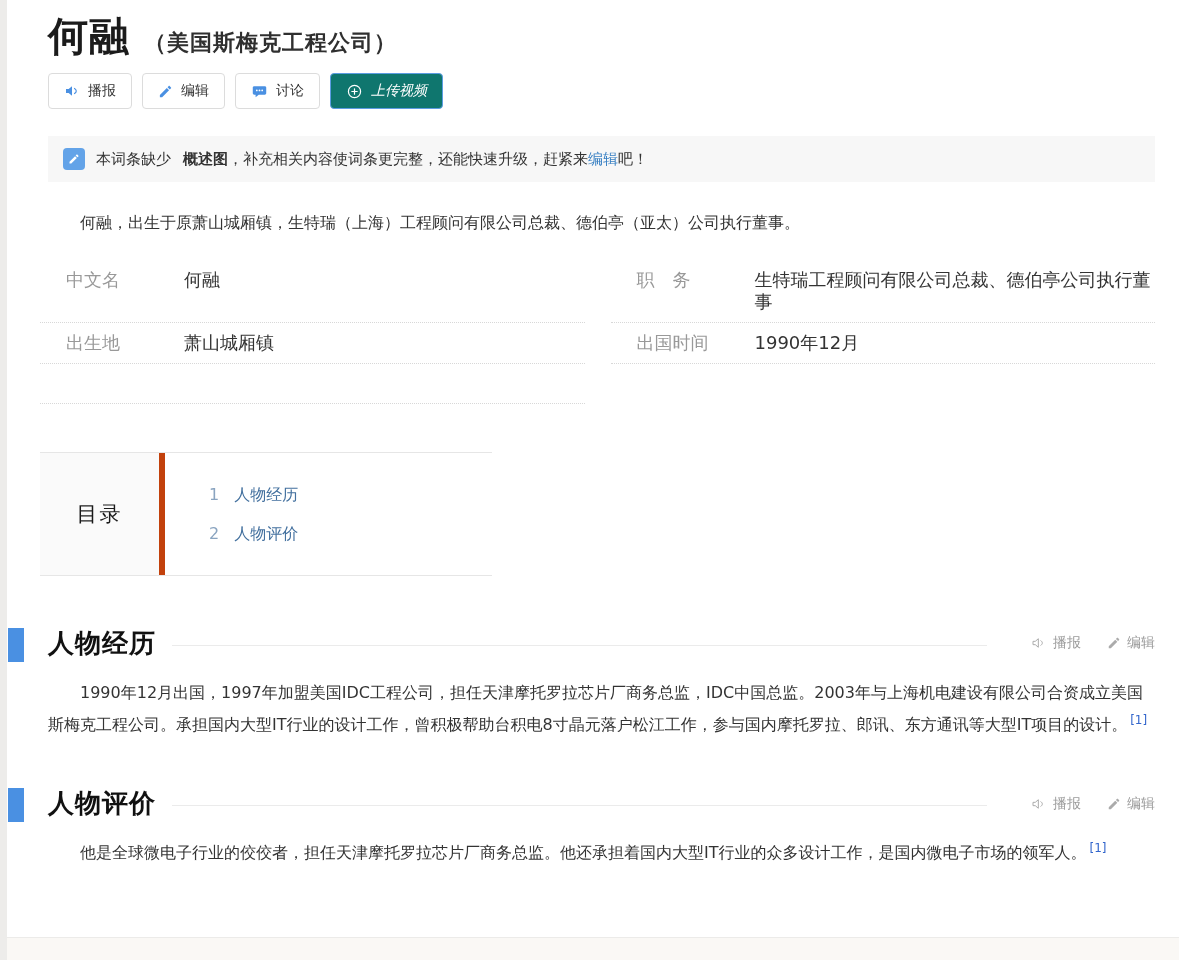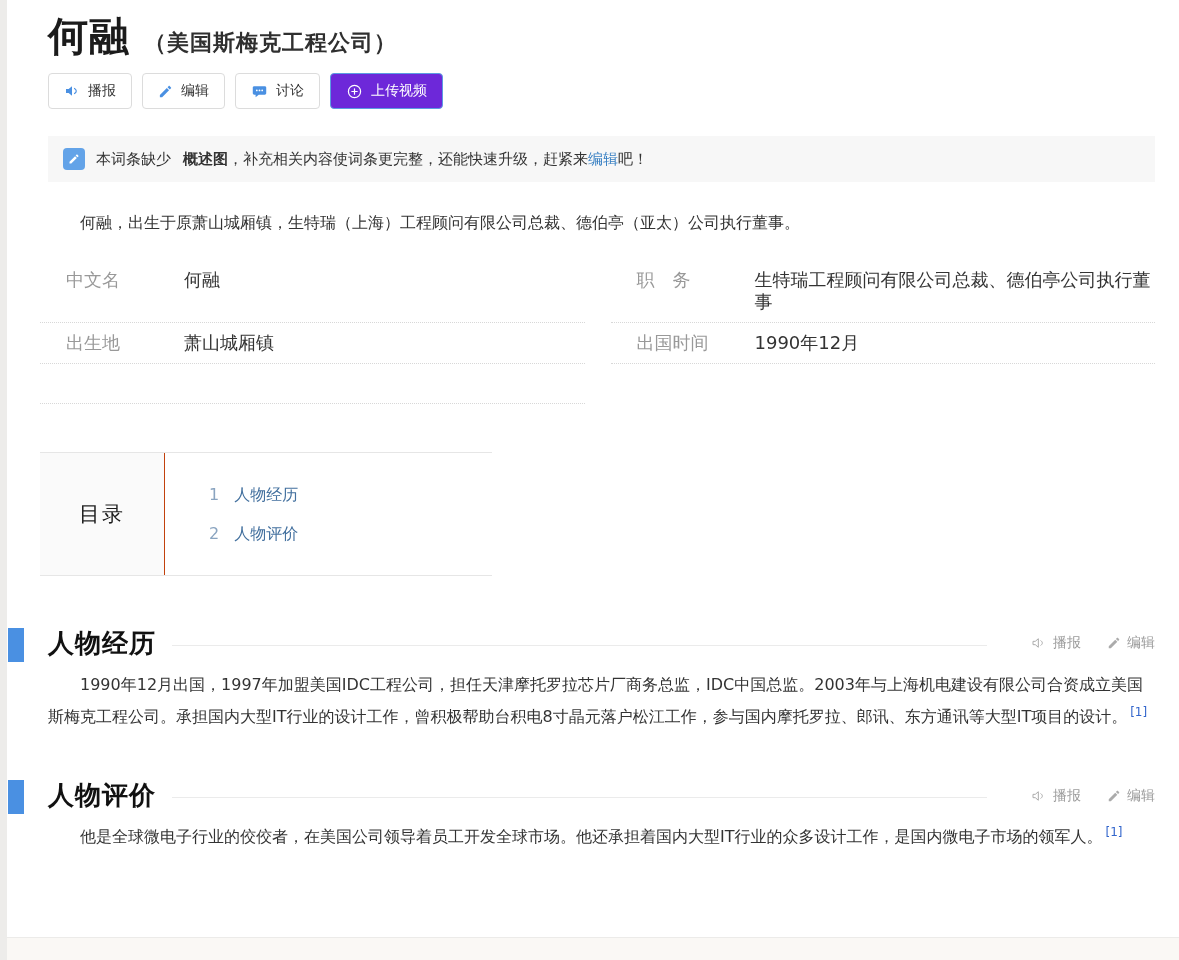--- a/index.html
+++ b/index.html
@@ -15,21 +15,21 @@
   
   h1.entry-title { font-size:40px; line-height:1.2; font-weight:700; color:#1b1b1b; letter-spacing:1px; }
   .title-suffix { font-size:22px; font-weight:700; color:#2f2f2f; margin-left:14px; }
 
   
   .toolbar { margin-top:13px; display:flex; align-items:center; }
   .tb-btn { height:36px; padding:0 15px; border:1px solid #dcdcdc; border-radius:4px; background:#fff;
             font-family:inherit; font-size:14px; color:#333; display:inline-flex; align-items:center; gap:8px;
             margin-right:10px; cursor:pointer; }
   .tb-btn .icn { display:inline-flex; color:#4a90e2; }
-  .tb-btn.upload { background:#6d28d9; border-color:#5b9ce2; color:#fff; }
+  .tb-btn.upload { background:#0f766e; border-color:#5b9ce2; color:#fff;font-style:italic; }
   .tb-btn.upload .icn { color:#fff; }
   .icn svg { display:block; }
 
   
   .notice { margin-top:27px; height:46px; background:#f7f7f7; display:flex; align-items:center; gap:11px;
             padding:0 15px; font-size:15px; color:#333; }
   .notice-icon { width:22px; height:22px; border-radius:4px; background:#63a3e8; display:flex;
                  align-items:center; justify-content:center; color:#fff; flex-shrink:0; }
   .notice b { font-weight:700;padding-left:12px; }
   .notice a { color:#3b82c4; text-decoration:none; cursor:pointer; }
@@ -41,38 +41,38 @@
   .infobox { margin-top:24px; display:grid; grid-template-columns:1fr 1fr; column-gap:26px; margin-left:-8px; }
   .info-row { display:flex; align-items:flex-start; padding:9px 0 9px 26px; border-bottom:1px dotted #d8d8d8;
               font-size:18px; line-height:22px; }
   .info-label { color:#999; width:118px; flex-shrink:0; }
   .info-value { color:#333; }
   .info-empty { min-height:40px; }
 
   
   .toc { margin-top:48px; width:452px; border-top:1px solid #e6e6e6; border-bottom:1px solid #e6e6e6;
          display:flex; margin-left:-8px; }
-  .toc-head { width:125px; background:#fafafa; border-right:1px solid #c2410c; display:flex; align-items:center;
+  .toc-head { width:125px; background:#fafafa; border-right:6px solid #c2410c; display:flex; align-items:center;
               justify-content:center; font-size:21px; color:#1a1a1a; letter-spacing:2px; }
   .toc-body { padding:22px 0 22px 44px; }
   .toc-item { font-size:16px; line-height:39px; cursor:pointer; }
   .toc-num { color:#8aa4c0; margin-right:15px; }
   .toc-link { color:#44719f; text-decoration:none; }
 
   
   section { margin-top:50px; }
   section.second { margin-top:44px; }
   .sec-head { position:relative; display:flex; align-items:center; }
   .sec-bar { position:absolute; left:-40px; top:2px; width:16px; height:34px; background:#4a90e2; }
   .sec-head h2 { font-size:26px; font-weight:700; color:#111; letter-spacing:1px; }
   .sec-rule { flex:1; height:1px; background:#ebebeb; margin:4px 18px 0 16px; }
   .sec-action { display:inline-flex; align-items:center; gap:6px; color:#9b9b9b; font-size:14px;
                 margin-left:26px; cursor:pointer; white-space:nowrap; }
   .sec-action .icn { color:#ababab; display:inline-flex; }
-  .body-para { margin-top:8px; font-size:16px; line-height:2.05; color:#333; text-indent:2em; padding-right:6px; }
+  .body-para { margin-top:16px; font-size:16px; line-height:2.05; color:#333; text-indent:2em; padding-right:6px; }
   .ref { font-size:12px; color:#3366cc; text-decoration:none; margin-left:3px; }
   sup { line-height:0; }
 </style>
 </head>
 <body>
 
 <div class="page">
   <div class="left-strip"></div>
 
   <div class="content">
@@ -211,20 +211,20 @@
         <span class="sec-action">
           <span class="icn">
             <svg width="14" height="14" viewBox="0 0 24 24">
                 <path d="M3 17.4V21h3.6L17.7 9.9 14.1 6.3 3 17.4zM20.8 6.8c.4-.4.4-1 0-1.4l-2.2-2.2c-.4-.4-1-.4-1.4 0l-1.9 1.9 3.6 3.6 1.9-1.9z" fill="currentColor"></path>
               </svg>
           </span>
           <span>编辑</span>
         </span>
       </div>
       <p class="body-para">
-        <span>他是全球微电子行业的佼佼者，在美国公司领导着员工开发全球市场。他还承担着国内大型IT行业的众多设计工作，是国内微电子市场的领军人。</span><sup><a class="ref">[1]</a></sup>
+        <span>他是全球微电子行业的佼佼者，担任天津摩托罗拉芯片厂商务总监。他还承担着国内大型IT行业的众多设计工作，是国内微电子市场的领军人。</span><sup><a class="ref">[1]</a></sup>
       </p>
     </section>
 
   </div>
 
   <div class="bottom-strip"></div>
 </div>
 
 </body></html>

